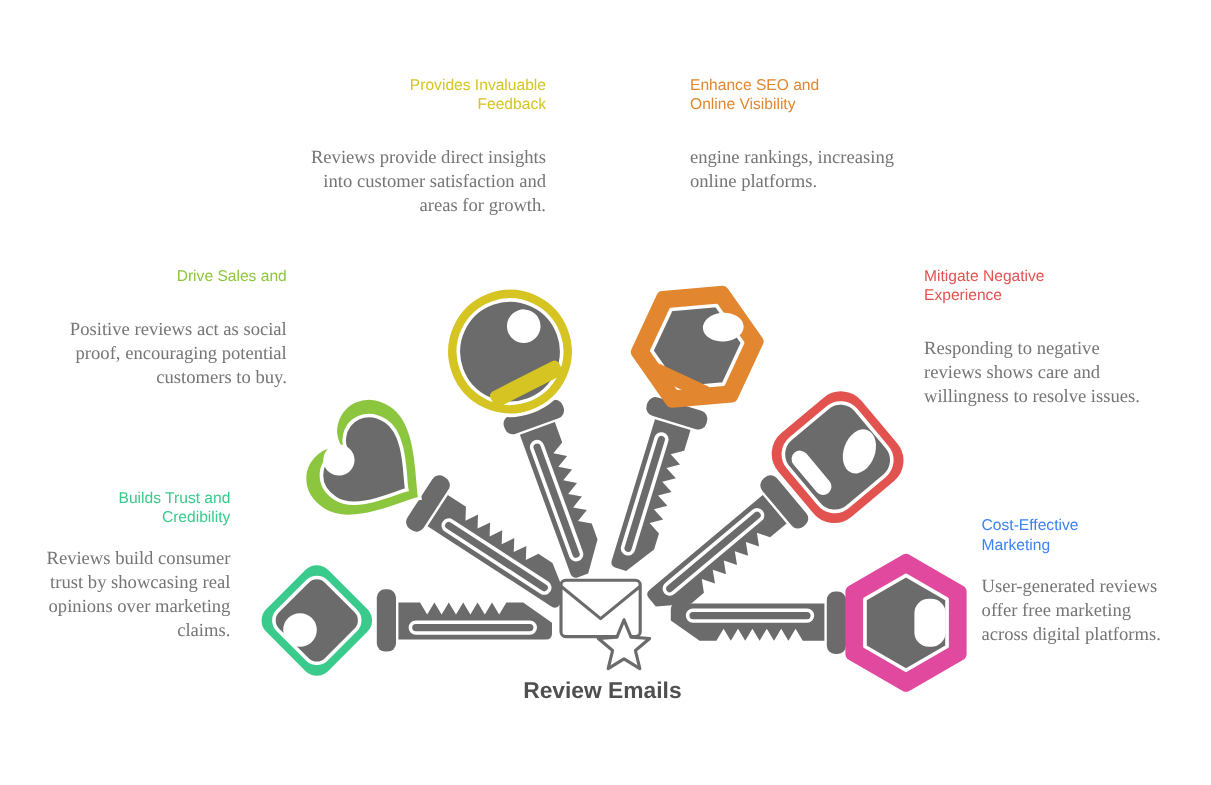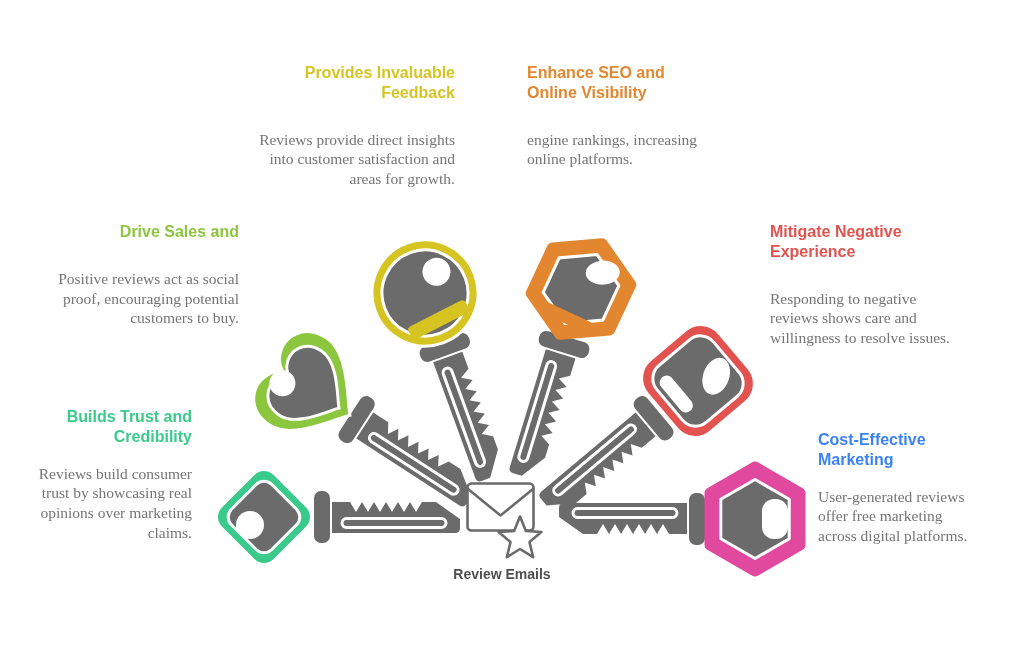--- a/index.html
+++ b/index.html
@@ -2,28 +2,28 @@
 <html><head>
 <meta charset="utf-8">
 <style>
   html, body { margin:0; padding:0; background:#ffffff; }
   .canvas {
     position:relative; width:1009px; height:654px; background:#ffffff;
     overflow:hidden; font-family:"Liberation Sans", sans-serif;
   }
   .keys-layer { position:absolute; left:0; top:0; }
   .block { position:absolute; }
-  .block h2 { margin:0; font-size:16px; line-height:1.24; font-weight:700; }
+  .block h2 { margin:0; font-size:13px; line-height:1.24; font-weight:400; }
   .block p  { margin:27px 0 0 0; font-size:15.5px; line-height:1.28; color:#757575;font-family:Liberation Serif, serif; }
   .block.low p { margin-top:17px; }
   .align-right { text-align:right; }
   .line { display:block; }
   .center-label {
     position:absolute; left:392px; top:566px; width:220px; text-align:center;
-    font-size:14px; font-weight:700; color:#4f4f4f;
+    font-size:19px; font-weight:700; color:#4f4f4f;
   }
 </style>
 </head>
 <body>
 
 <div class="canvas">
 
   <svg class="keys-layer" width="1009" height="654" viewBox="0 0 1009 654">
 
     <g transform="translate(425,293) rotate(-20)" fill="#6b6b6b">
@@ -95,21 +95,21 @@
       <span class="line">Provides Invaluable</span>
       <span class="line">Feedback</span>
     </h2>
     <p>
       <span class="line">Reviews provide direct insights</span>
       <span class="line">into customer satisfaction and</span>
       <span class="line">areas for growth.</span>
     </p>
   </div>
 
-  <div class="block" style="left:527px; top:63px; width:210px;">
+  <div class="block" style="left:575px; top:63px; width:210px;">
     <h2 style="color: rgb(226, 135, 47);">
       <span class="line">Enhance SEO and</span>
       <span class="line">Online Visibility</span>
     </h2>
     <p>
       <span class="line">engine rankings, increasing</span>
       <span class="line">online platforms.</span>
     </p>
   </div>
 

